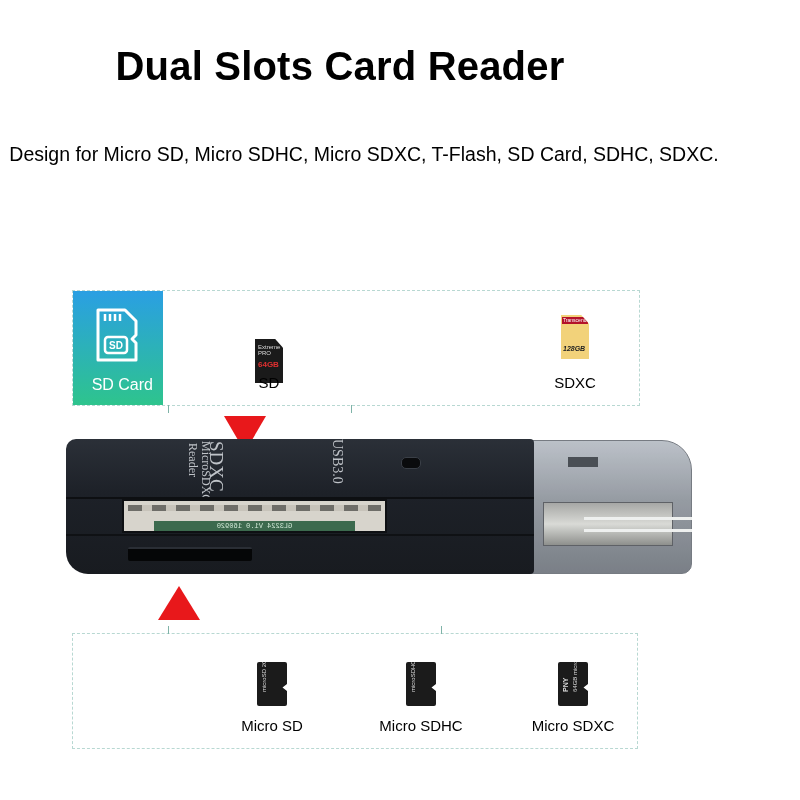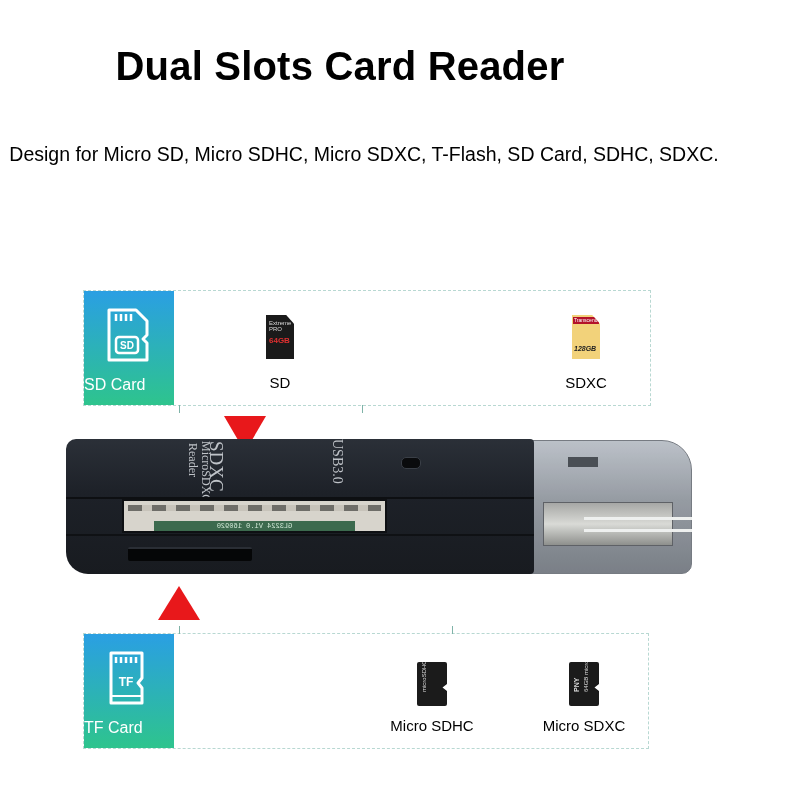--- a/index.html
+++ b/index.html
@@ -4,43 +4,43 @@
   <style>
     * { box-sizing: border-box; margin: 0; padding: 0; }
     html, body { width: 800px; height: 800px; background: #ffffff; overflow: hidden; }
     body { position: relative; font-family: "Liberation Sans", sans-serif; color: #000; }
 
     .title { position: absolute; left: 0; top: 44px; width: 680px; text-align: center;
       font-size: 40px; font-weight: bold; letter-spacing: 0.2px; }
     .subtitle { position: absolute; left: 0; top: 143px; width: 728px; text-align: center;
       font-size: 19.5px; white-space: nowrap; }
 
-    .panel { position: absolute; left: 83px; width: 568px; height: 116px;
+    .panel { position: absolute; left: 72px; width: 568px; height: 116px;
       border: 1px dashed #b8d8d2; }
     .panel.sd { top: 290px; }
     .panel.tf { top: 633px; width: 566px; }
     .panel .tick { position: absolute; width: 1px; height: 8px; background: #7fb3a8; bottom: -8px; }
     .panel.tf .tick { top: -8px; bottom: auto; }
 
     .badge { position: absolute; left: 0; top: 0; width: 90px; height: 114px;
       background: linear-gradient(180deg, #2a9fe3 0%, #2ec48d 100%); }
     .badge .icon { position: absolute; left: 22px; top: 16px; width: 44px; height: 56px; }
-    .badge .label { position: absolute; left: 0; width: 80px; bottom: 11px; text-align: left;
+    .badge .label { position: absolute; left: 0; width: 80px; bottom: 11px; text-align: right;
       color: #fff; font-size: 16px; }
 
     .item { position: absolute; top: 0; height: 114px; width: 120px; }
     .item .card { position: absolute; left: 50%; transform: translateX(-50%); }
     .item .cap { position: absolute; left: 0; width: 100%; bottom: 14px; text-align: center;
       font-size: 15px; }
 
     
     .sdcard { top: 24px; width: 28px; height: 44px;
       clip-path: polygon(0 0, 72% 0, 100% 20%, 100% 100%, 0 100%); }
     .sdcard .txt { position: absolute; font-size: 6px; line-height: 1; }
-    .sd-black { background: #1a1a1a; }
+    .sd-black { background: #1a1a1a; margin-top: 24px; }
     .sd-blue { background: #1f3a7a; }
     .sd-gold { background: #f2d27a; }
 
     
     .mcard { top: 28px; width: 30px; height: 44px; background: #1b1b1b;
       clip-path: polygon(0 0, 100% 0, 100% 50%, 85% 58%, 100% 66%, 100% 100%, 0 100%);
       border-radius: 2px; }
     .mcard .vtxt { position: absolute; left: 4px; top: 30px; color: #ddd; font-size: 6px;
       transform: rotate(-90deg); transform-origin: left top; white-space: nowrap; }
 
@@ -142,30 +142,27 @@
   <div class="ridge"></div>
   <div class="ridge2"></div>
   <div class="sdslot">
     <div class="pins"></div>
     <div class="pcb">GL3224 V1.0 160920</div>
   </div>
   <div class="tfslot"></div>
 </div>
 
 <div class="panel tf">
-  <div class="badge">
-    <svg class="icon" viewBox="0 0 44 56">
-      <path d="M5 3 H36 V28 L32 33 L36 38 V53 H5 Z" fill="none" stroke="#fff" stroke-width="3" stroke-linejoin="round"></path>
-      <path d="M10 7 V13 M15 7 V13 M20 7 V13 M25 7 V13 M30 7 V13" stroke="#fff" stroke-width="2.5"></path>
-      <path d="M5 46 H36" stroke="#fff" stroke-width="2"></path>
-      <text x="20" y="36" font-size="12" font-weight="bold" fill="#fff" text-anchor="middle" font-family="Liberation Sans, sans-serif">TF</text>
-    </svg>
-    <div class="label">TF Card</div>
+
+  <div class="item" style="left:139px;">
+    <div class="card mcard">
+      <span class="vtxt">microSD 2GB</span>
+    </div>
+    <div class="cap">Micro SD</div>
   </div>
-
 
   <div class="item" style="left:288px;">
     <div class="card mcard">
       <span class="vtxt">microSDHC</span>
     </div>
     <div class="cap">Micro SDHC</div>
   </div>
 
   <div class="item" style="left:440px;">
     <div class="card mcard">

